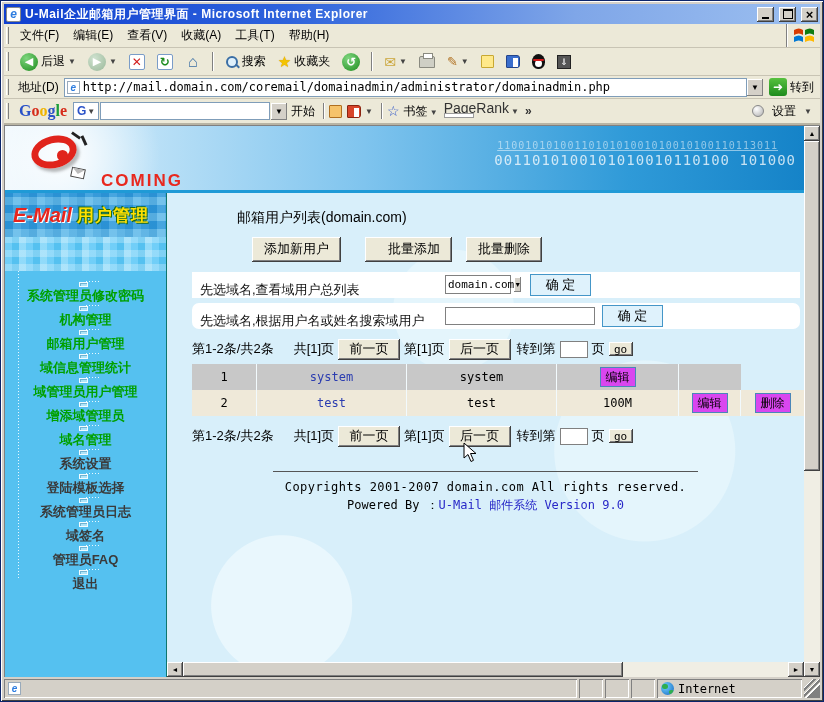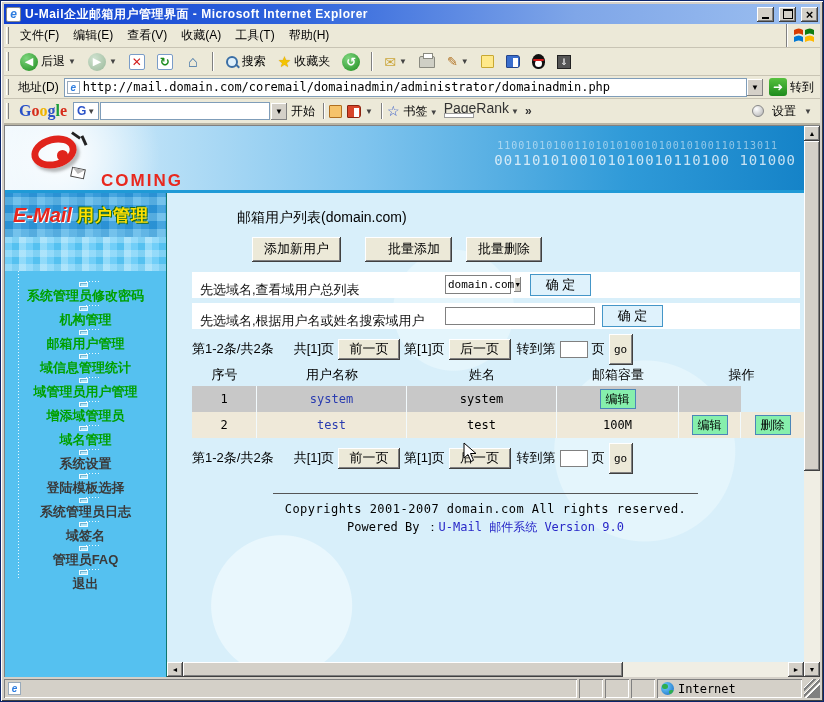--- a/index.html
+++ b/index.html
@@ -99,21 +99,21 @@
                transform:rotate(-14deg); box-shadow:2px 4px 3px rgba(60,60,60,.35); }
   .logo-dot { position:absolute; left:52px; top:24px; width:11px; height:11px; background:#e0241c; border-radius:50%; }
   .logo-tick1,.logo-tick2 { position:absolute; width:10px; height:3px; background:#222; }
   .logo-tick1 { left:66px; top:8px; transform:rotate(35deg); }
   .logo-tick2 { left:74px; top:13px; transform:rotate(65deg); }
   .logo-env { position:absolute; left:66px; top:42px; width:14px; height:10px; background:#fff; border:1px solid #444; transform:rotate(12deg); }
   .logo-env::after { content:""; position:absolute; left:0; top:0; border-left:6px solid transparent; border-right:6px solid transparent; border-top:5px solid #bbb; }
   .brand { position:absolute; left:96px; top:14px; line-height:17px;margin-top:32px; }
   .brand .b1 { color:#e8281e; font-weight:bold; font-size:17px; letter-spacing:2px; }
   .brand .b2 { color:#1b54b0; font-weight:bold; font-size:13px; letter-spacing:5px; display:block; }
-  .binary1 { position:absolute; right:26px; top:14px; color:rgba(255,255,255,.5); font-size:10px; letter-spacing:1px; }
+  .binary1 { position:absolute; right:26px; top:14px; color:rgba(255,255,255,.5); font-size:10px; letter-spacing:1px;text-decoration:underline; }
   .binary2 { position:absolute; right:8px; top:26px; color:rgba(255,255,255,.75); font-size:14px; letter-spacing:1px; }
   .banner-divider { height:3px; flex:0 0 3px; background:#1f9ad6; }
 
   .body-row { flex:1; display:flex; min-height:0; }
 
   
   .sidebar { width:162px; flex:0 0 162px; background:#55c1f0; border-right:1px solid #0f766e; position:relative; overflow:hidden; }
   .side-header { height:44px; display:flex; align-items:center; padding-left:8px; gap:5px;
      background:
        repeating-linear-gradient(0deg, rgba(255,255,255,.18) 0 8px, rgba(30,120,200,.25) 8px 16px),
@@ -137,49 +137,49 @@
   .main { flex:1; position:relative; overflow:hidden; background:#d8effa;
           background-image:radial-gradient(circle at 18% 88%, #e9f7fd 0 70px, rgba(233,247,253,0) 71px),
                            radial-gradient(circle at 75% 55%, #e4f5fc 0 90px, rgba(228,245,252,0) 91px),
                            radial-gradient(circle at 45% 25%, #e4f5fc 0 60px, rgba(228,245,252,0) 61px); }
   .m-title { padding:16px 0 0 70px; font-size:14px; color:#000; }
   .btn-row { margin:10px 0 0 85px; display:flex; gap:0; }
   .cbtn { background:#ece9d8; box-shadow:inset -1px -1px 0 #404040, inset 1px 1px 0 #fff, inset -2px -2px 0 #808080;
           border:0; font-size:13px; padding:3px 12px 4px; font-family:inherit; color:#000; }
   .cbtn.b2 { margin-left:24px;padding-left:23px; } .cbtn.b3 { margin-left:14px; }
   .band { position:relative; background:#fff; height:26px; margin:10px 4px 0 25px; }
-  .band + .band { margin-top:5px; }
+  .band + .band { margin-top:5px;border-radius:7px; }
   .band .blabel { position:absolute; left:8px; top:9px; font-size:13px; color:#111; }
   .fake-select { position:absolute; left:253px; top:3px; width:66px; height:19px; background:#fff; border:1px solid #808080;
                  display:flex; align-items:center; }
   .fake-select .sval { flex:1; font-size:11px; padding-left:2px; }
   .fake-select .sbtn { width:15px; height:15px; background:#d4d0c8; box-shadow:inset -1px -1px 0 #808080, inset 1px 1px 0 #fff;
                  font-size:7px; display:flex; align-items:center; justify-content:center; margin-right:1px; }
   .blue-btn { position:absolute; top:2px; width:61px; height:22px; background:#dff2fc; border:1px solid #4496c8;
               font-size:13px; font-family:inherit; color:#000; }
   .band .ok1 { left:338px; } .band .ok2 { left:410px; }
   .search-input { position:absolute; left:253px; top:4px; width:150px; height:18px; background:#fff; border:1px solid #808080;
                   font-size:12px; font-family:inherit; padding:0 2px; }
   .pag { display:flex; align-items:center; margin:9px 0 0 25px; font-size:13px; color:#000; gap:4px; height:22px; }
   .pag .rng { margin-right:16px; }
   .pag .pbtn { width:62px; height:21px; font-size:13px; padding:0; }
   .pag .goto-in { width:28px; height:17px; border:1px solid #808080; background:#fff; font-family:inherit; }
-  .pag .gobtn { width:24px; height:31px; font-size:11px; padding:0; font-family:"DejaVu Sans Mono",monospace; }
+  .pag .gobtn { width:24px; height:14px; font-size:11px; padding:0; font-family:"DejaVu Sans Mono",monospace; }
 
   .utable { margin:4px 0 0 25px; width:612px; }
   .trow { display:grid; grid-template-columns:65px 150px 150px 122px 62px 63px; }
   .thead > div { height:22px; display:flex; align-items:center; justify-content:center; font-size:13px; }
   .thead .ops { grid-column:span 2; }
   .drow > div { height:26px; display:flex; align-items:center; justify-content:center; font-size:12px;
                 border-right:1px solid #f2fafd; }
   .drow > div:last-child { border-right:none; }
   .drow.gray > div { background:#c8c8c8; }
   .drow.beige > div { background:#efe9d9; }
   .ulink { color:#2a3cb0; }
-  .mini-btn { width:36px; height:20px; background:#86efac; border:1px solid #4a86b8; font-size:12px; padding:0; font-family:inherit; color:#000; }
+  .mini-btn { width:36px; height:20px; background:#d946ef; border:1px solid #4a86b8; font-size:12px; padding:0; font-family:inherit; color:#000; }
 
   .foot { margin-top:24px; text-align:center; }
   .foot hr { width:425px; border:none; border-top:1px solid #555; margin:0 auto 8px; }
   .foot .f1 { font-size:12px; color:#000; letter-spacing:.5px; }
   .foot .f2 { font-size:12px; color:#000; margin-top:3px; }
   .foot .f2 a { color:#2828c8; text-decoration:none; }
 
   .cursor { position:absolute; left:296px; top:249px; width:16px; height:22px; z-index:5; pointer-events:none; }
 
   
@@ -467,27 +467,20 @@
               <button class="cbtn pbtn">前一页</button>
               <span>第[1]页</span>
               <button class="cbtn pbtn">后一页</button>
               <span style="margin-left:2px;">转到第</span>
               <input class="goto-in" style="">
               <span>页</span>
               <button class="cbtn gobtn">go</button>
             </div>
 
             <div class="utable">
-              <div class="trow thead">
-                <div>序号</div>
-                <div>用户名称</div>
-                <div>姓名</div>
-                <div>邮箱容量</div>
-                <div class="ops">操作</div>
-              </div>
               <div class="trow drow gray">
                 <div class="mono">1</div>
                 <div class="mono ulink">system</div>
                 <div class="mono">system</div>
                 <div>
                     <button class="mini-btn">编辑</button>
                   </div>
                 <div></div>
               </div>
               <div class="trow drow beige">

